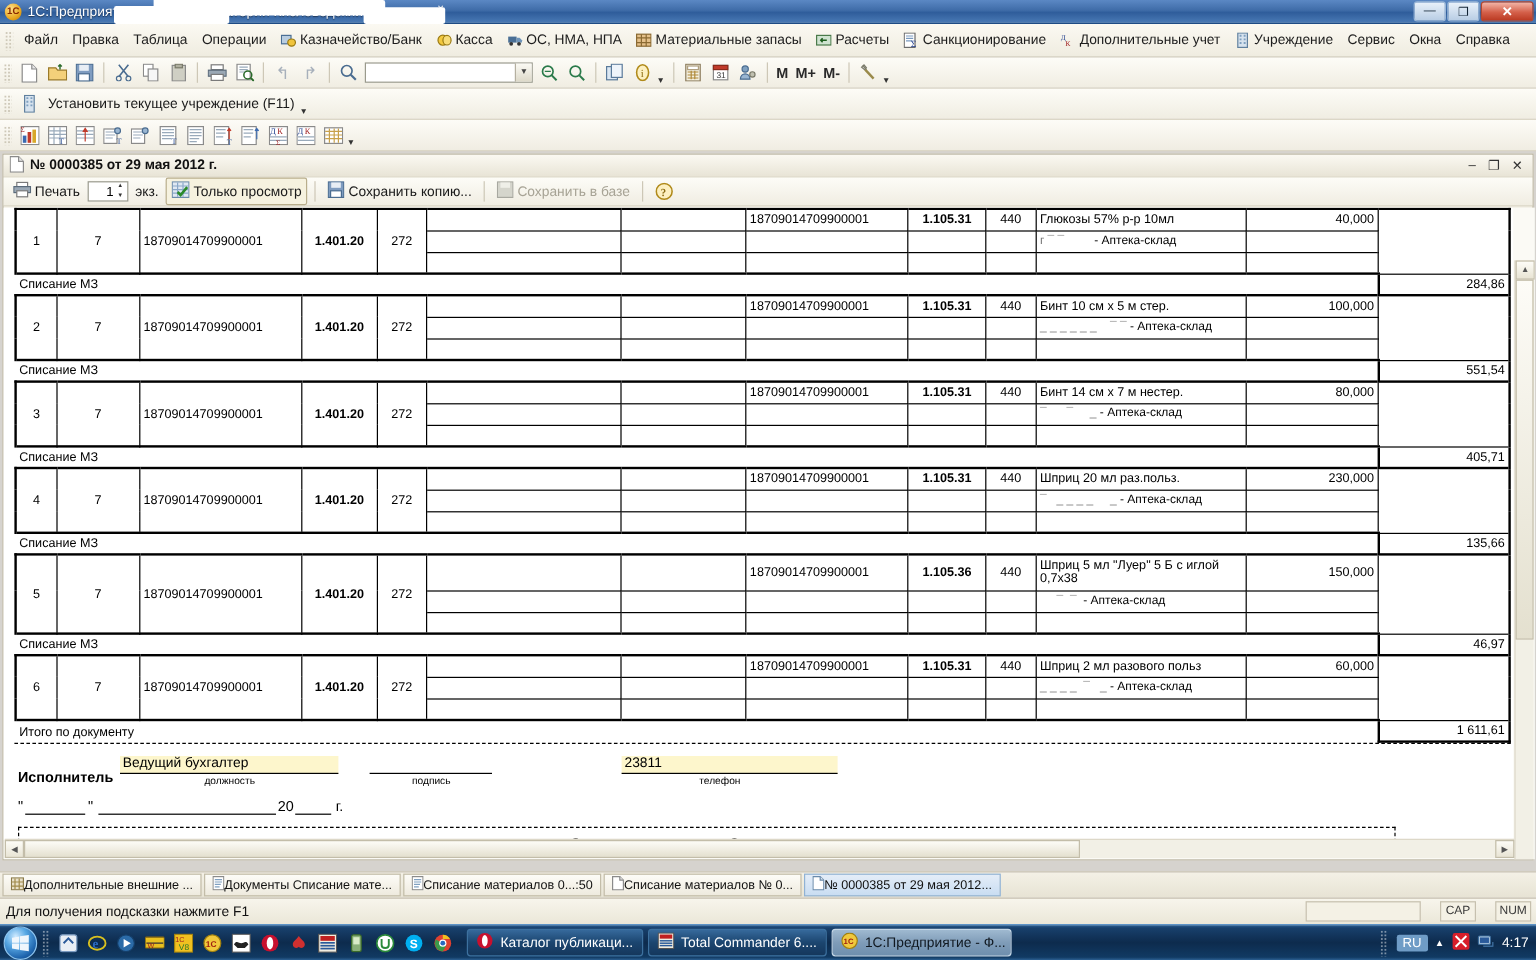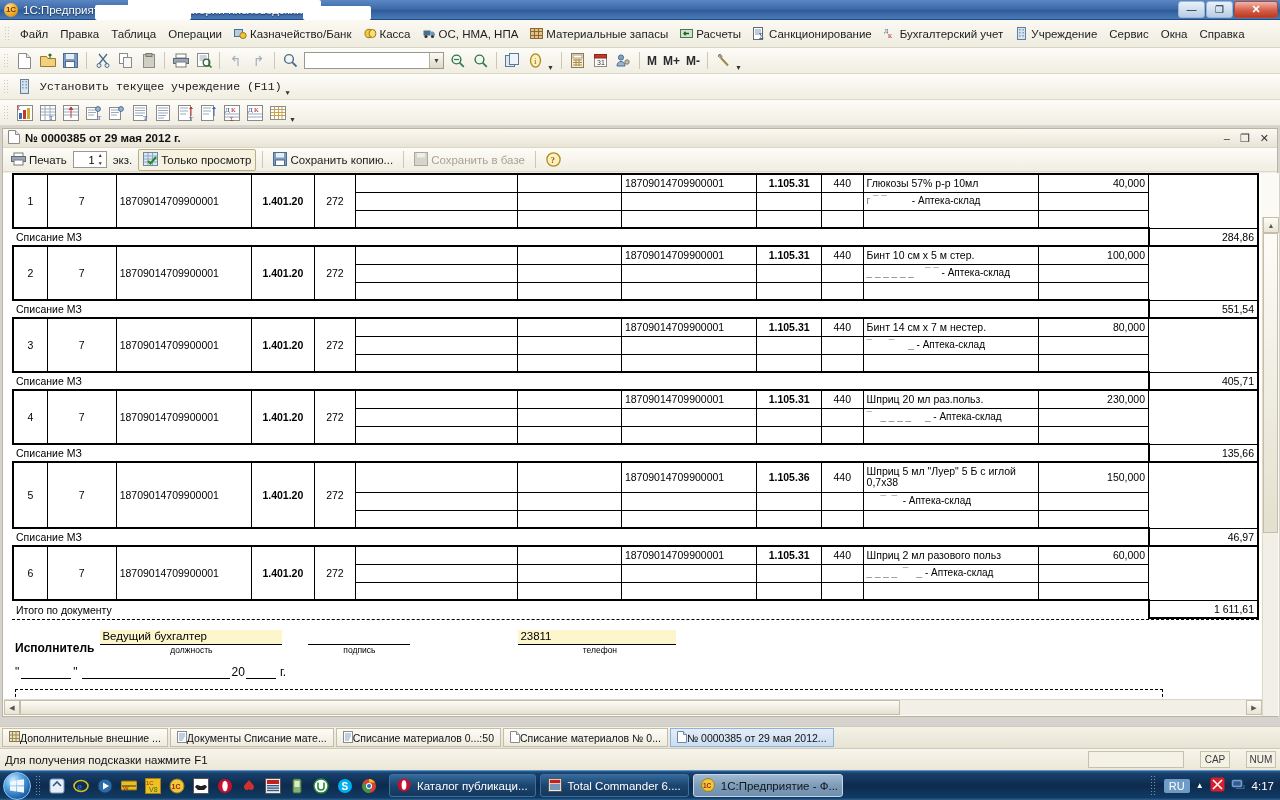--- a/index.html
+++ b/index.html
@@ -65,21 +65,21 @@
   .mi-ico { width: 13px; height: 13px; flex: 0 0 auto; }
 
   
   .toolbar {
     position: absolute; left: 0; width: 1280px;
     background: linear-gradient(to bottom,#fdfcf7,#f0ede2);
     border-bottom: 1px solid #dcd7c7;
     display: flex; align-items: center; padding-left: 3px;
   }
   #tb1 { top: 48px; height: 26px; }
-  #tb2 { top: 74px; height: 26px; font-family: Liberation Mono, monospace; }
+  #tb2 { top: 74px; height: 26px; }
   #tb3 { top: 100px; height: 26px; }
   .tbtn { width: 21px; height: 20px; margin: 0 1px; display:flex; align-items:center; justify-content:center; }
   .sep { width: 1px; height: 17px; background: #cdc7b6; margin: 0 4px; }
   .combo {
     width: 140px; height: 17px; background: #fff; border: 1px solid #9a9a8c;
     display: flex; align-items: center; margin: 0 2px;
   }
   .combo-arrow {
     margin-left: auto; width: 14px; height: 15px;
     background: linear-gradient(to bottom,#fbfaf4,#ddd9c9);
@@ -335,21 +335,21 @@
       <span>Санкционирование</span>
     </div>
 
     <div class="menu-item">
       <span class="mi-ico">
         <svg width="13" height="13" viewBox="0 0 13 13">
             <text x="0" y="6" font-size="6" fill="#23408e" font-family="serif">Д</text>
             <text x="4" y="11" font-size="6" fill="#a02020" font-family="serif">К</text>
           </svg>
       </span>
-      <span>Бухгалтерский учет</span>
+      <span>Дополнительные учет</span>
     </div>
 
     <div class="menu-item">
       <span class="mi-ico">
         <svg width="13" height="13" viewBox="0 0 13 13">
             <rect x="2.5" y="0.5" width="8" height="12" fill="#d7e3ee" stroke="#60809e"></rect>
             <path d="M4 2h1.6v1.6H4zM7.4 2H9v1.6H7.4zM4 5h1.6v1.6H4zM7.4 5H9v1.6H7.4zM4 8h1.6v1.6H4zM7.4 8H9v1.6H7.4z" fill="#7fa0c0"></path>
           </svg>
       </span>
       <span>Учреждение</span>
@@ -956,21 +956,21 @@
             <span style="font-weight:bold; font-size:12px; margin-right:6px">Исполнитель</span>
             <span style="display:inline-block">
               <span class="fld" style="width:182px">Ведущий бухгалтер</span>
               <div class="cap" style="width:182px">должность</div>
             </span>
             <span style="display:inline-block; margin-left:26px">
               <span class="fld-blank" style="width:102px"></span>
               <div class="cap" style="width:102px">подпись</div>
             </span>
             <span style="display:inline-block; margin-left:108px">
-              <span class="fld" style="width:158px">23811</span>
+              <span class="fld" style="width:180px">23811</span>
               <div class="cap" style="width:163px">телефон</div>
             </span>
           </div>
 
           <div style="margin-top:9px; font-size:12px; display:flex; align-items:flex-end;">
             <span>"</span>
             <span class="fld-blank" style="width:50px; margin:0 2px"></span>
             <span>"</span>
             <span class="fld-blank" style="width:148px; margin:0 2px 0 4px"></span>
             <span>20</span>

